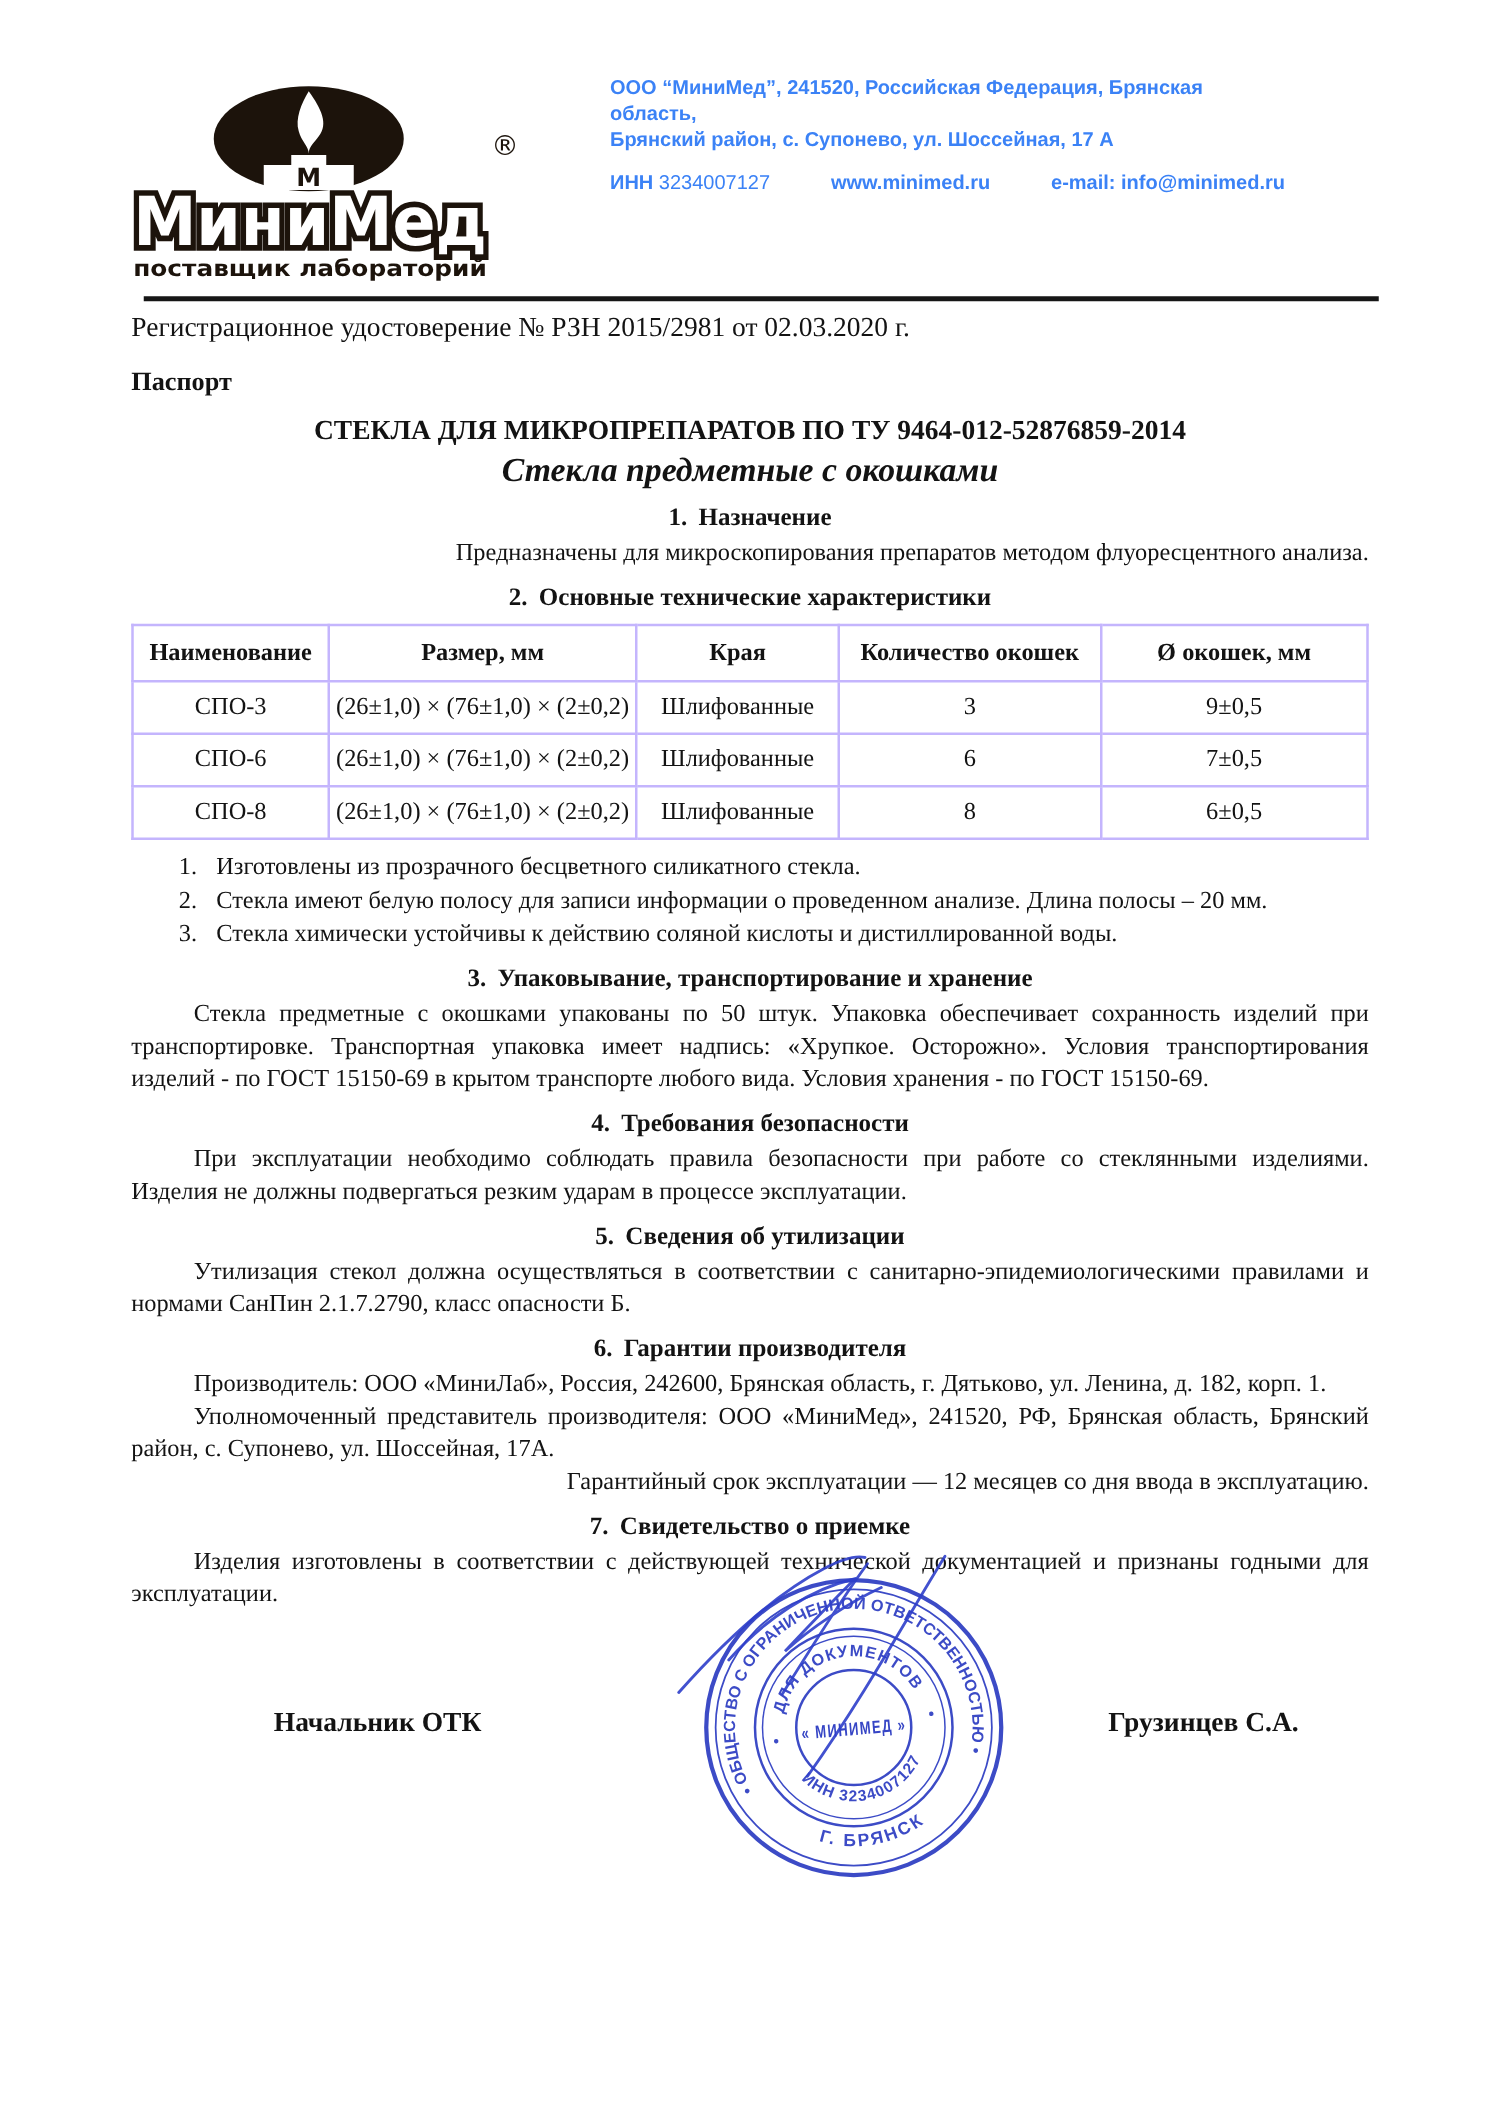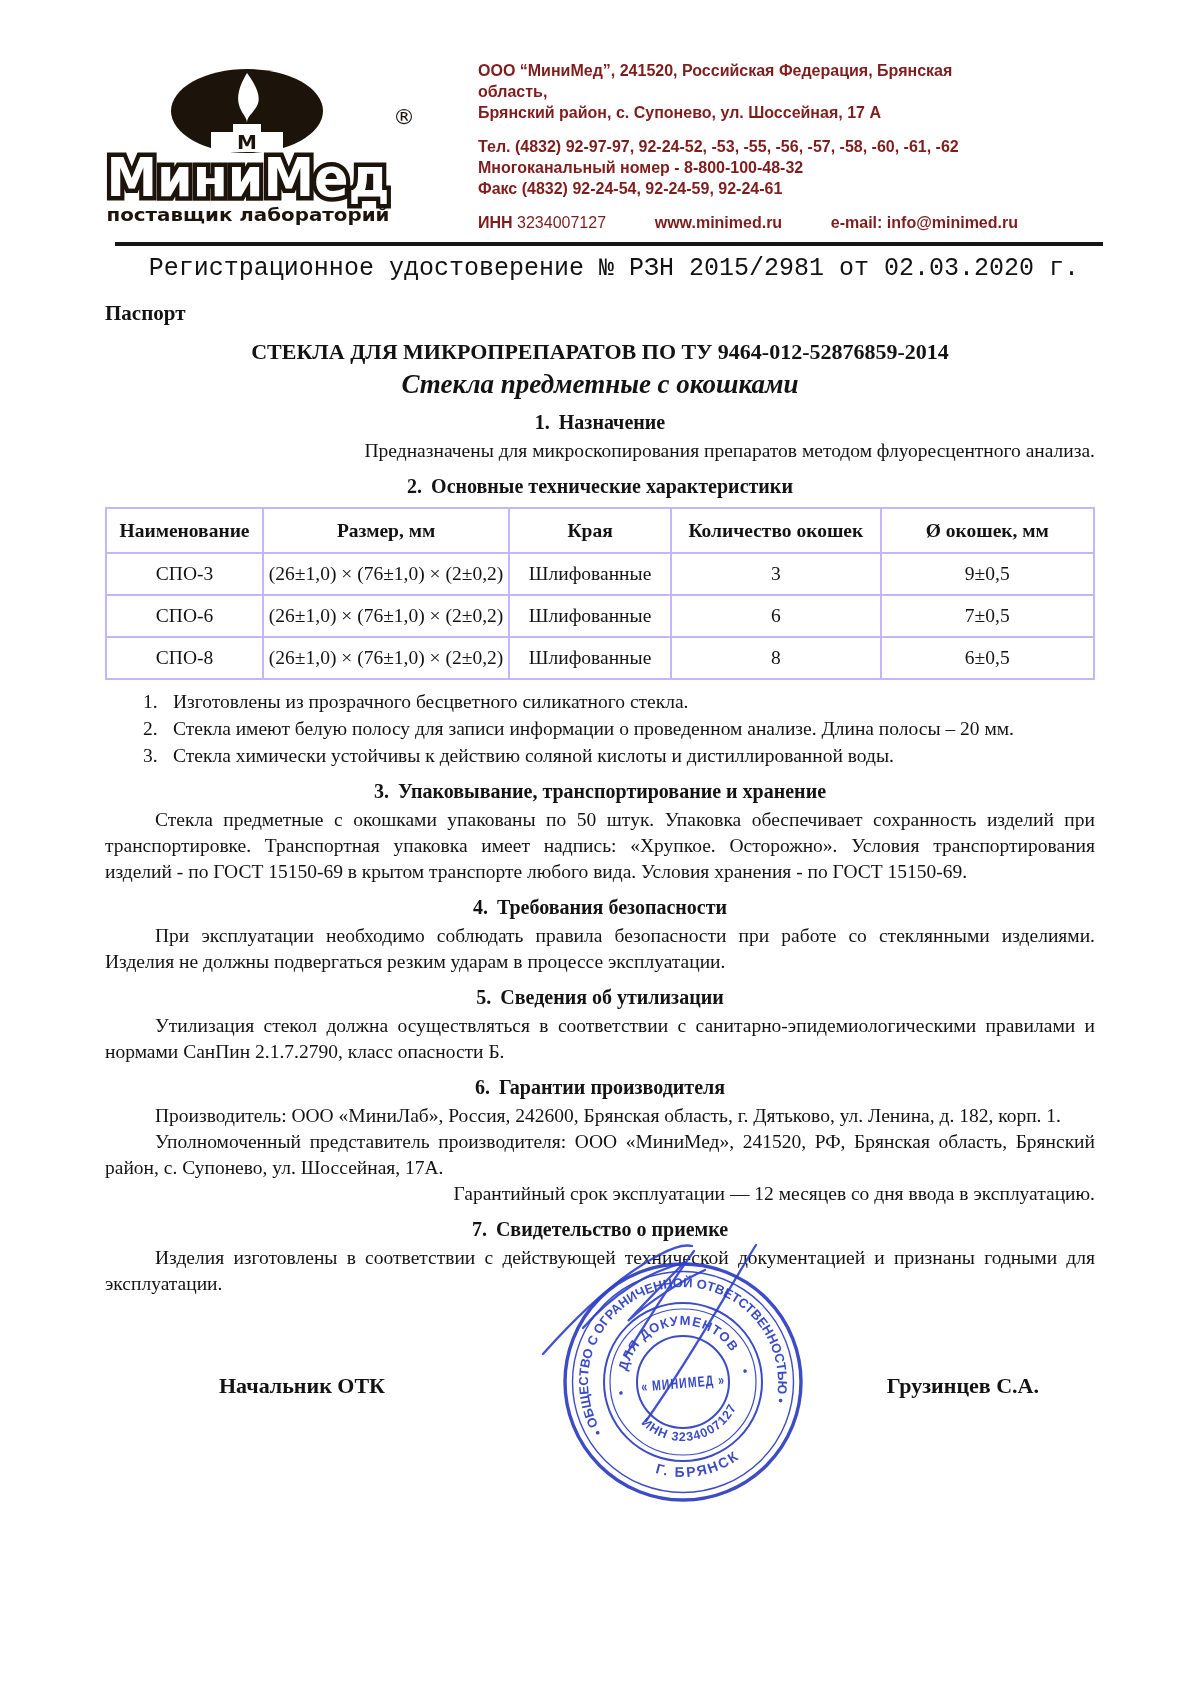--- a/index.html
+++ b/index.html
@@ -7,27 +7,27 @@
     width:1200px;height:1697px;position:relative;background:#fff;
     box-sizing:border-box;padding:0 105px;overflow:hidden;
     font-family:"Liberation Serif", serif;color:#131313;
   }
   
   .header{display:flex;margin-top:56px;}
   .logo-col{width:373px;flex:0 0 373px;}
   .logo-svg{display:block;margin-top:10px;}
   .contact{width:540px;flex:0 0 540px;padding-top:4px;
     font-family:"Liberation Sans", sans-serif;font-weight:bold;
-    font-size:16px;line-height:21px;color:#7f1d1d;}
+    font-size:16px;line-height:21px;color:#3b82f6;margin-left:10px;}
   .contact .grp{margin-bottom:13px;}
   .contact-bottom{display:flex;justify-content:space-between;align-items:baseline;}
   .inn-num{font-weight:normal;}
   .separator{height:4px;background:#161616;margin:0 -8px 0 10px;margin-top:9px;}
   
-  .reg-line{margin-top:8px;text-align:right;font-size:25px;padding-right:16px;font-family:Liberation Mono, monospace;}
+  .reg-line{margin-top:8px;font-size:22px;padding-right:16px;}
   .doc-kind{margin-top:18px;text-align:left;font-weight:bold;font-size:21px;}
   .doc-title{margin-top:13px;text-align:center;font-weight:bold;font-size:22px;}
   .doc-subtitle{margin-top:4px;text-align:center;font-weight:bold;font-style:italic;font-size:27px;}
   .sec-h{margin-top:11px;text-align:center;font-weight:bold;font-size:20px;}
   .sec-h .h-num{margin-right:9px;}
   .para{margin-top:4px;font-size:19.5px;line-height:26px;text-align:justify;text-indent:50px;}
   .para.no-just{text-align:right;}
   
   table.spec{border-collapse:collapse;width:100%;margin-top:9px;font-size:19.5px;}
   table.spec th,table.spec td{border:2px solid #c4b5fd;text-align:center;padding:4px 4px;}
@@ -57,25 +57,20 @@
         <text x="142" y="83" text-anchor="middle" font-family="DejaVu Sans, sans-serif" font-size="20" font-weight="bold" fill="#1c130b">М</text>
         <text x="143" y="130" text-anchor="middle" font-family="DejaVu Sans, sans-serif" font-size="54" font-weight="bold" fill="#ffffff" stroke="#1c130b" stroke-width="9" paint-order="stroke" textLength="283" lengthAdjust="spacingAndGlyphs">МиниМед</text>
         <text x="288" y="58" font-family="DejaVu Sans, sans-serif" font-size="22" fill="#1c130b">®</text>
         <text x="143" y="155" text-anchor="middle" font-family="DejaVu Sans, sans-serif" font-size="18" font-weight="bold" fill="#1c130b" textLength="283" lengthAdjust="spacingAndGlyphs">поставщик  лабораторий</text>
       </svg>
     </div>
     <div class="contact">
       <div class="grp">
         <div>ООО “МиниМед”, 241520, Российская Федерация, Брянская область,</div>
         <div>Брянский район, с. Супонево, ул. Шоссейная, 17 А</div>
-      </div>
-      <div class="grp">
-        <div>Тел. (4832) 92-97-97, 92-24-52, -53, -55, -56, -57, -58, -60, -61, -62</div>
-        <div>Многоканальный номер - 8-800-100-48-32</div>
-        <div>Факс (4832) 92-24-54, 92-24-59, 92-24-61</div>
       </div>
       <div class="contact-bottom">
         <span><span>ИНН</span>&nbsp;<span class="inn-num">3234007127</span></span>
         <span>www.minimed.ru</span>
         <span>e-mail: info@minimed.ru</span>
       </div>
     </div>
   </div>
 
   <div class="separator"></div>

